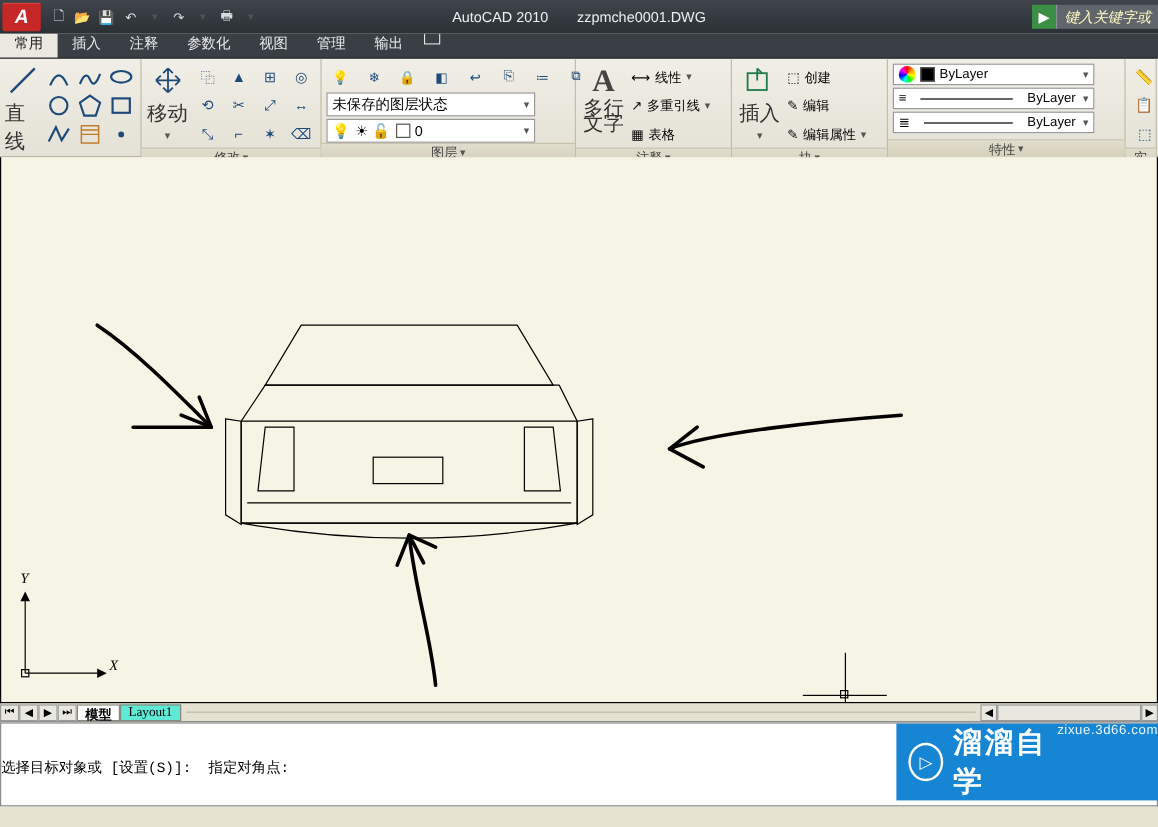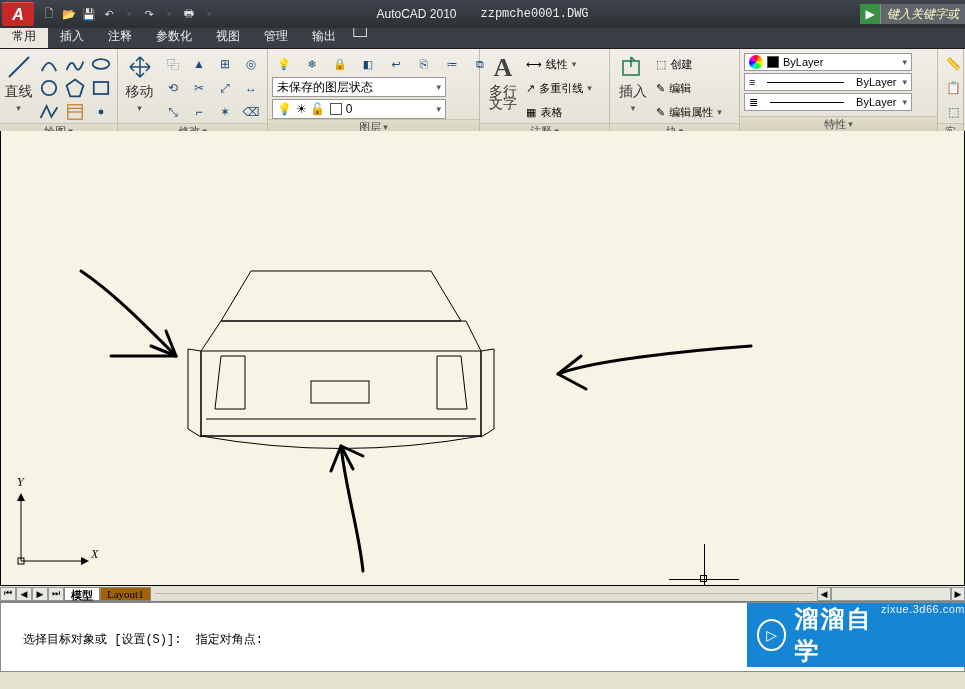--- a/index.html
+++ b/index.html
@@ -39,21 +39,21 @@
     cursor:pointer;
   }
   .title-center {
     position:absolute;
     left:50%;
     transform:translateX(-50%);
     display:flex;gap:24px;
     align-items:center;
   }
   .title-app { color:#eceff1; }
-  .title-doc { color:#eceff1;font-family:Liberation Mono, monospace; }
+  .title-doc { color:#eceff1; }
   .search-right {
     position:absolute; right:0; top:0;
     height:28px;
     display:flex;align-items:center;
   }
   .search-hint {
     background:#61666c;
     color:#fef9c3;
     height:20px;
     padding:0 6px;
@@ -126,21 +126,21 @@
     gap:2px;
     height:15px;
   }
   .bigbtn{
     display:flex;flex-direction:column;align-items:center;
     width:38px;
     gap:2px;
     cursor:pointer;
   }
   .bigbtn .icon-big{width:28px;height:28px;}
-  .bigbtn .lbl{font-size:14px;color:#333;}
+  .bigbtn .lbl{font-size:17px;color:#333;}
   .tribtn{display:grid;grid-template-columns:repeat(3,24px);gap:2px;}
   .smbtn{
     width:24px;height:22px;
     display:flex;align-items:center;justify-content:center;
     cursor:pointer;
     color:#1e4a7a;
   }
   .row-wide{display:flex;align-items:center;gap:4px;height:22px;font-size:11px;}
   .layer-combo{
     background:#fff;border:1px solid #999;height:20px;
@@ -189,36 +189,36 @@
     border-bottom:1px solid #7c7c7c;
     overflow:hidden;
   }
   .tabbar .navbtn{
     width:16px;height:14px;display:flex;align-items:center;justify-content:center;
     border:1px solid #999;background:#e9e8e0;font-size:9px;
   }
   .tabbar .pgtab{
     border:1px solid #8a897d;
     padding:0 6px;
-    background:#a16207;
+    background:#5eead4;
     height:14px;
     font-family: SimSun,"Times New Roman",serif;
   }
   .tabbar .pgtab.active{background:#fff;font-weight:bold;}
   .tabbar .line{flex:1;border-top:1px solid #bfbaa4;margin:0 4px;}
   .tabbar .scroll{
     width:14px;height:14px;border:1px solid #999;background:#e9e8e0;
     display:flex;align-items:center;justify-content:center;font-size:9px;
   }
 
   .cmdwin{
     background:#fff;
     font-family: SimSun, "Courier New", monospace;
     font-size:12px;
-    padding:2px 22px;
+    padding:2px 0;
     border:1px solid #8c8c8c;
     height:70px;
     overflow:hidden;
     white-space:pre;
     position:relative;
   }
   .cmdwin .cmdline{line-height:15px;}
 
   .watermark{
     position:absolute;

